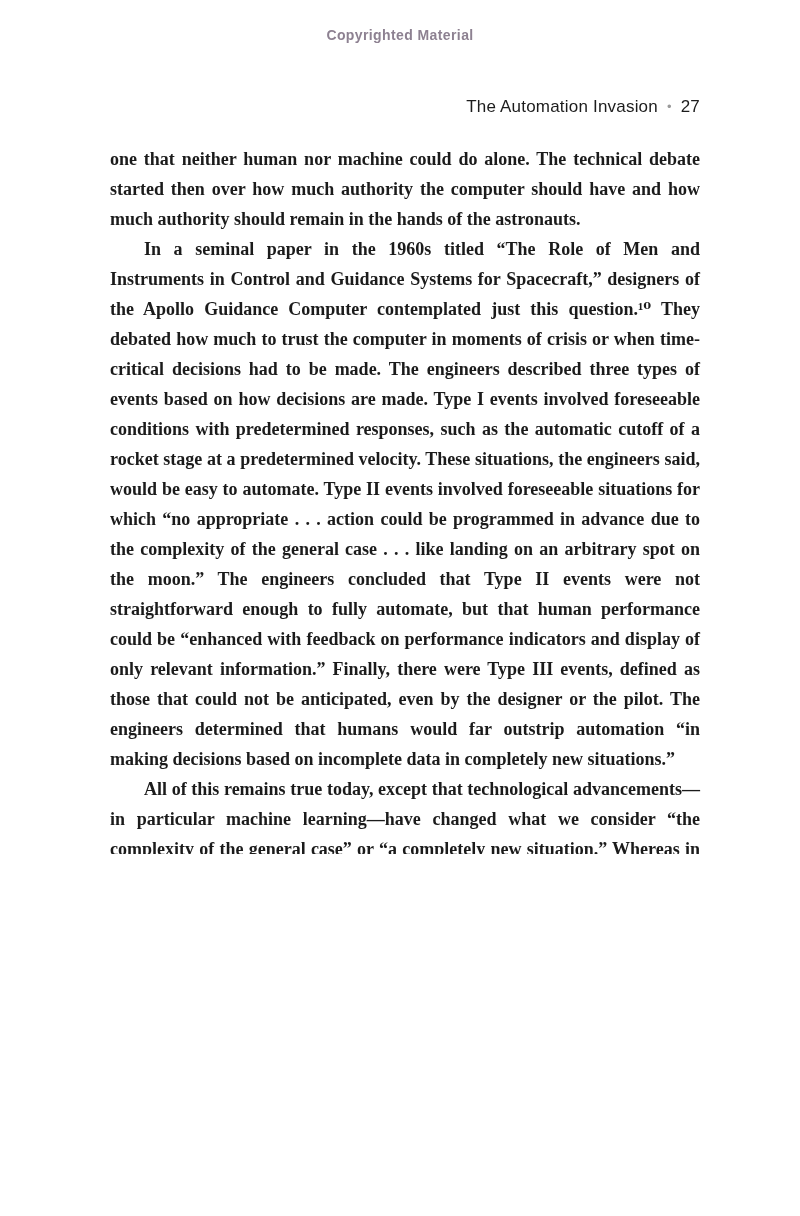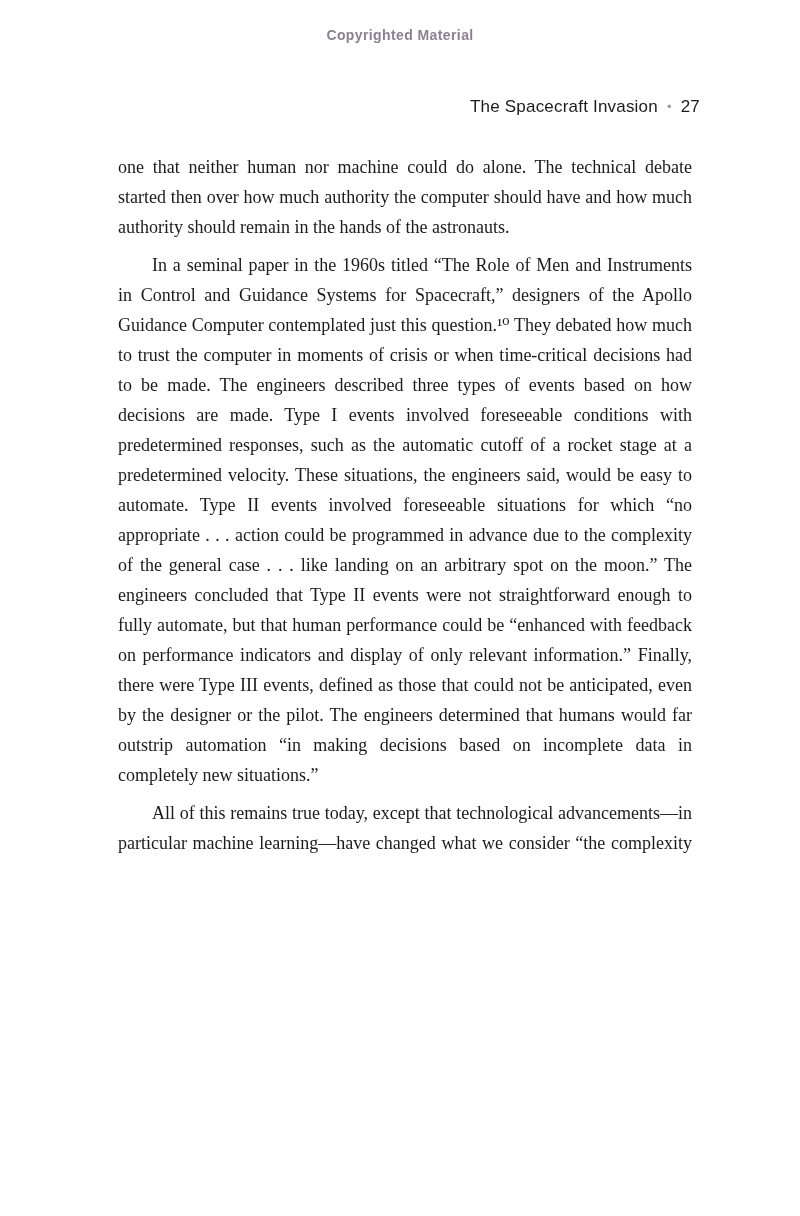--- a/index.html
+++ b/index.html
@@ -54,37 +54,38 @@
     top: 144px;
     left: 110px;
     width: 590px;
     font-family: "Liberation Serif", "DejaVu Serif", serif;
     font-size: 18px;
     line-height: 30px;
     color: #1b1b1b;
     text-align: justify;
   }
   .body-text p {
-    margin: 8px;
+    margin: 0;
     padding: 0;
     text-indent: 34px;
+    font-weight: bold;
   }
   .body-text p.no-indent {
     text-indent: 0;
   }
 </style>
 </head>
 <body>
 
 <div class="page">
 
   <div class="copyright top">Copyrighted Material</div>
 
   <div class="running-head">
-    <span>The Spacecraft Invasion</span><span class="bullet">•</span><span class="pagenum">27</span>
+    <span>The Automation Invasion</span><span class="bullet">•</span><span class="pagenum">27</span>
   </div>
 
   <div class="body-text">
     <p class="no-indent">one that neither human nor machine could do alone. The technical debate started then over how much authority the computer should have and how much authority should remain in the hands of the astronauts.</p>
     <p>In a seminal paper in the 1960s titled “The Role of Men and Instruments in Control and Guidance Systems for Spacecraft,” designers of the Apollo Guidance Computer contemplated just this question.¹⁰ They debated how much to trust the computer in moments of crisis or when time-critical decisions had to be made. The engineers described three types of events based on how decisions are made. Type I events involved foreseeable conditions with predetermined responses, such as the automatic cutoff of a rocket stage at a predetermined velocity. These situations, the engineers said, would be easy to automate. Type II events involved foreseeable situations for which “no appropriate . . . action could be programmed in advance due to the complexity of the general case . . . like landing on an arbitrary spot on the moon.” The engineers concluded that Type II events were not straightforward enough to fully automate, but that human performance could be “enhanced with feedback on performance indicators and display of only relevant information.” Finally, there were Type III events, defined as those that could not be anticipated, even by the designer or the pilot. The engineers determined that humans would far outstrip automation “in making decisions based on incomplete data in completely new situations.”</p>
     <p>All of this remains true today, except that technological advancements—in particular machine learning—have changed what we consider “the complexity of the general case” or “a completely new situation.” Whereas in the past we had to craft decision-making rules for the automation for a variety of situations by hand, machines can now leverage data or demonstrations to learn an approximation of our human decision-making criteria that may be too complex or time-consuming for us to manually specify. Still, when the unforeseen happens, automation often falls short. In 2009, in what would come to be known as the</p>
   </div>
 
   <div class="copyright bottom">Copyrighted Material</div>
 

